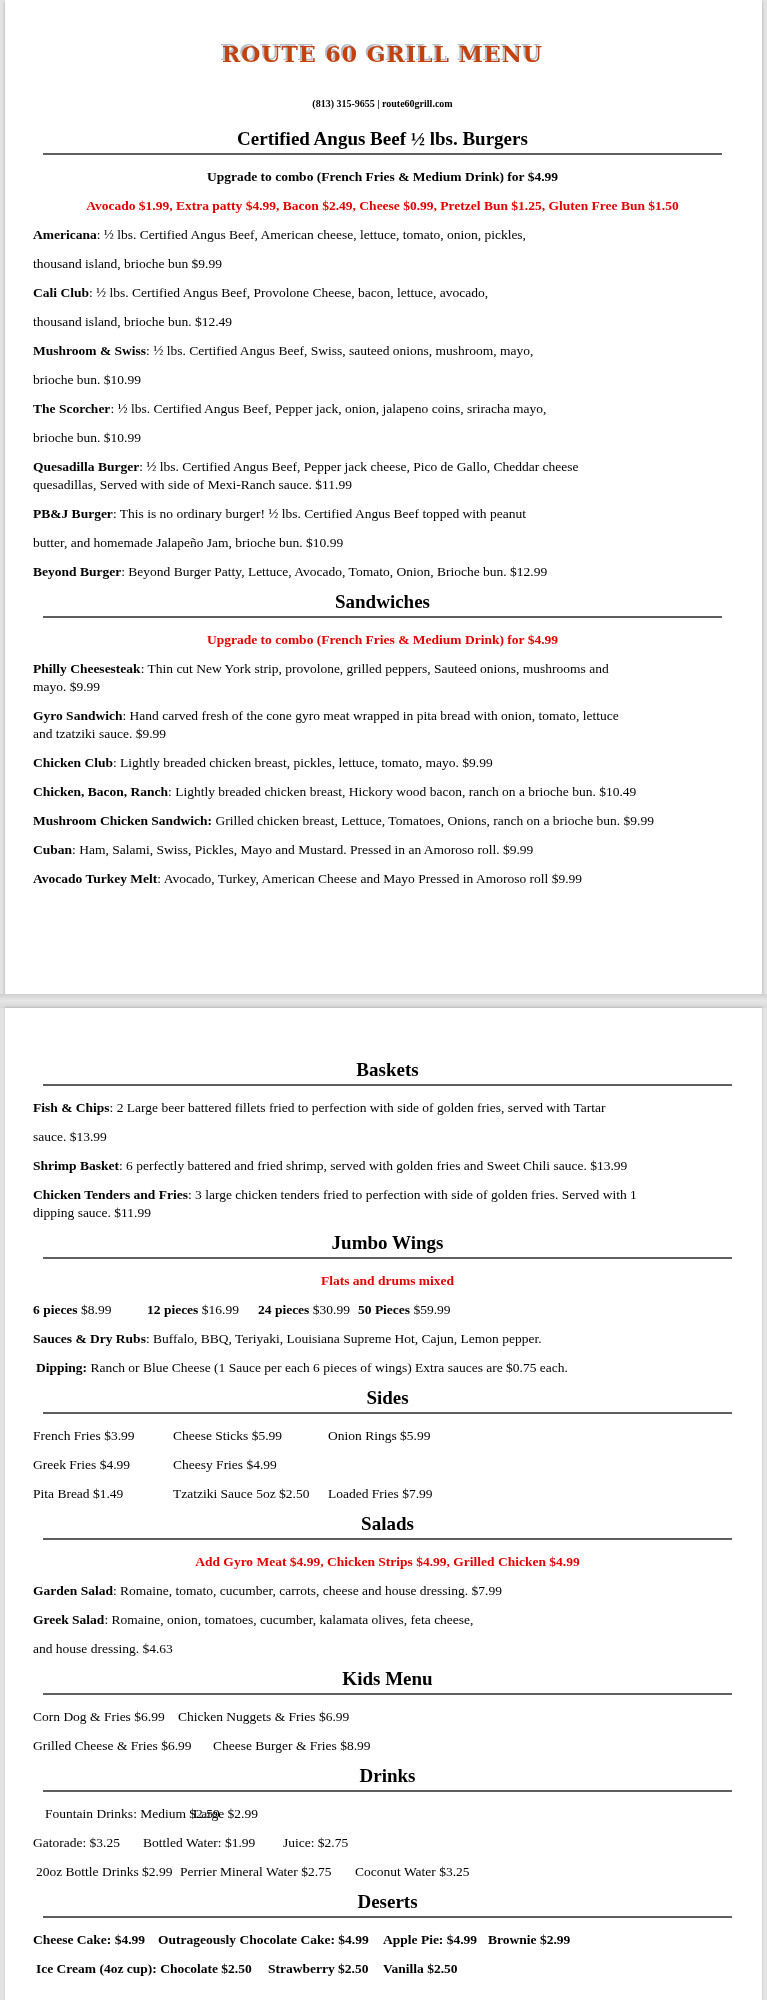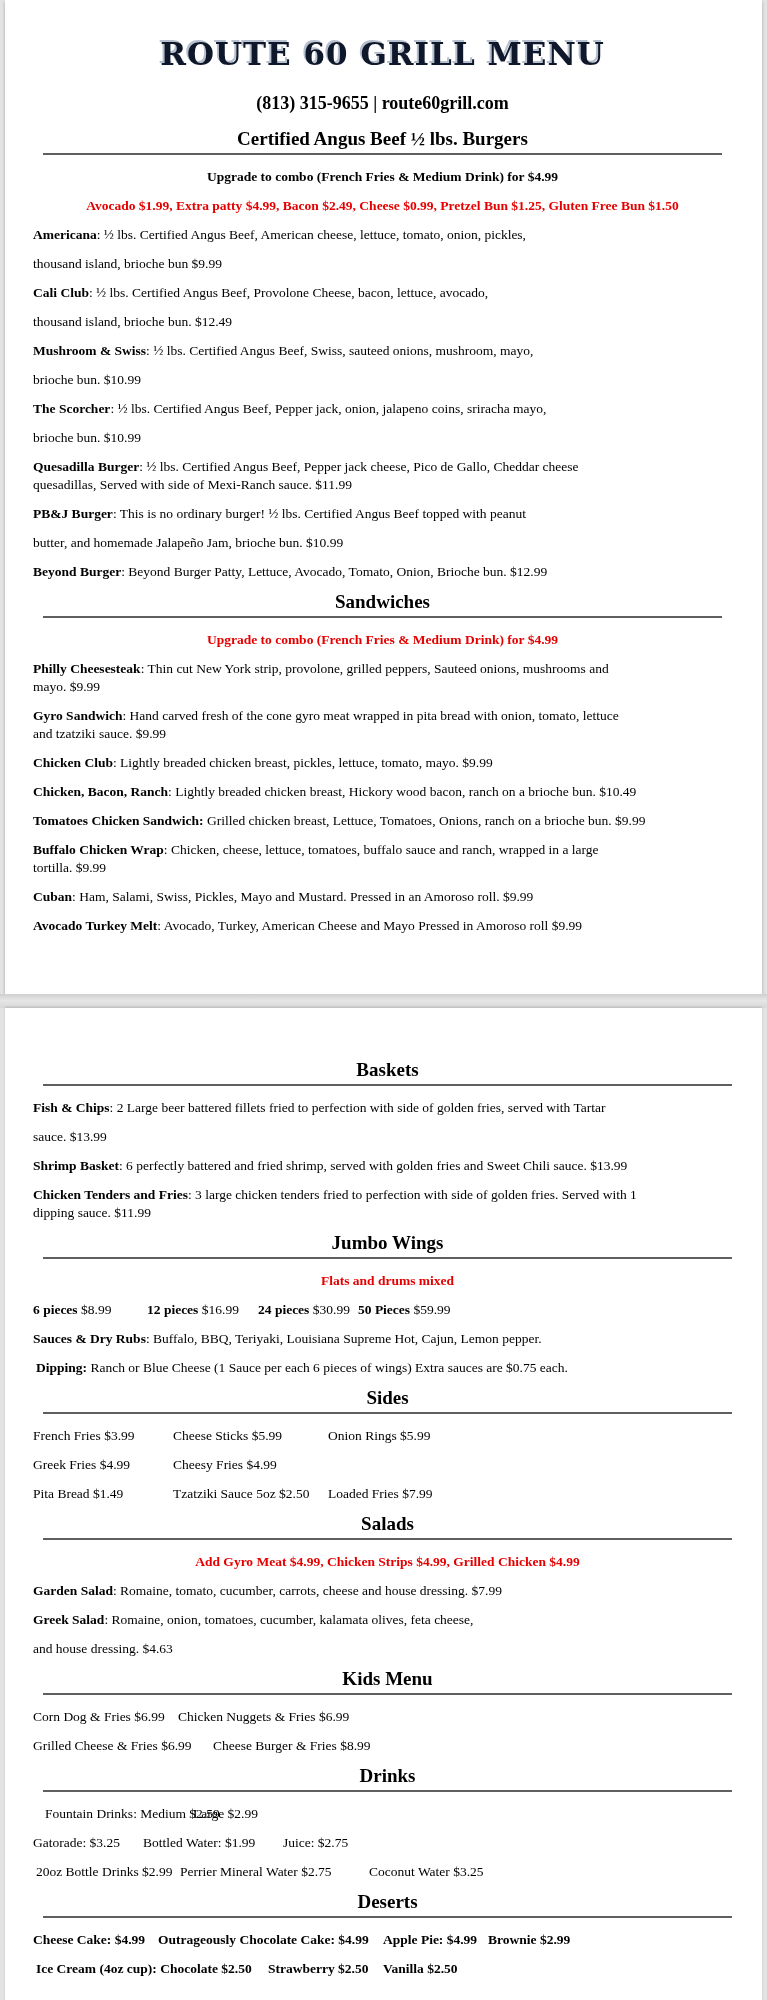--- a/index.html
+++ b/index.html
@@ -13,26 +13,26 @@
   }
   .page {
     background:#fff; width:757px; margin-left:5px;
   }
   .page-1 { height:994px; padding:36px 30px 0 28px; box-shadow:0 2px 3px rgba(0,0,0,.28); }
   .page-gap { height:14px; background:linear-gradient(#cfcfcf,#e6e6e6 45%,#d8d8d8); }
   .page-2 { height:1184px; padding:50px 20px 0 28px; box-shadow:0 -1px 2px rgba(0,0,0,.15); }
 
   .doc-title {
     font-family:"DejaVu Serif","Liberation Serif",serif;
-    font-weight:700; font-size:31px; line-height:36px;
-    text-align:center; letter-spacing:1px; color:#0f172a;
+    font-weight:700; font-size:22px; line-height:36px;
+    text-align:center; letter-spacing:1px; color:#c2410c;
     text-shadow:-2px -2px 0 #b6bfce;
     margin:0 0 24px;
   }
-  .doc-contact { font-size:18px; font-weight:700; text-align:center; line-height:15px; margin:8px 0 18px; }
+  .doc-contact { font-size:10px; font-weight:700; text-align:center; line-height:15px; margin:8px 0 18px; }
 
   .sec-head { font-size:19px; line-height:19px; font-weight:700; text-align:center; margin:2px 0 5px; }
   .rule { height:2px; background:var(--rule); margin:0 10px 13px; }
 
   .note { line-height:18px; margin:0 0 11px; text-align:center; font-weight:700; }
   .note.red { color:var(--red); }
 
   .line { line-height:18px; margin:0 0 11px; }
   .item { margin:0; }
   .item.tight .line { margin:0; }
@@ -95,25 +95,21 @@
           <p class="line"><b>Gyro Sandwich</b>: Hand carved fresh of the cone gyro meat wrapped in pita bread with onion, tomato, lettuce</p>
           <p class="line">and tzatziki sauce. $9.99</p>
         </div>
         <div class="item">
           <p class="line"><b>Chicken Club</b>: Lightly breaded chicken breast, pickles, lettuce, tomato, mayo. $9.99</p>
         </div>
         <div class="item">
           <p class="line"><b>Chicken, Bacon, Ranch</b>: Lightly breaded chicken breast, Hickory wood bacon, ranch on a brioche bun. $10.49</p>
         </div>
         <div class="item">
-          <p class="line"><b>Tomatoes Chicken Sandwich:</b> Grilled chicken breast, Lettuce, Tomatoes, Onions, ranch on a brioche bun. $9.99</p>
-        </div>
-        <div class="item tight">
-          <p class="line"><b>Buffalo Chicken Wrap</b>: Chicken, cheese, lettuce, tomatoes, buffalo sauce and ranch, wrapped in a large</p>
-          <p class="line">tortilla. $9.99</p>
+          <p class="line"><b>Mushroom Chicken Sandwich:</b> Grilled chicken breast, Lettuce, Tomatoes, Onions, ranch on a brioche bun. $9.99</p>
         </div>
         <div class="item">
           <p class="line"><b>Cuban</b>: Ham, Salami, Swiss, Pickles, Mayo and Mustard. Pressed in an Amoroso roll. $9.99</p>
         </div>
         <div class="item">
           <p class="line"><b>Avocado Turkey Melt</b>: Avocado, Turkey, American Cheese and Mayo Pressed in Amoroso roll $9.99</p>
         </div>
       </section>
     </div>
 </div>
@@ -202,21 +198,21 @@
           <span class="mcol" style="left: 160px;">Large $2.99</span>
         </div>
         <div class="mrow">
           <span class="mcol" style="left: 0px;">Gatorade: $3.25</span>
           <span class="mcol" style="left: 110px;">Bottled Water: $1.99</span>
           <span class="mcol" style="left: 250px;">Juice: $2.75</span>
         </div>
         <div class="mrow">
           <span class="mcol" style="left: 3px;">20oz Bottle Drinks $2.99</span>
           <span class="mcol" style="left: 147px;">Perrier Mineral Water $2.75</span>
-          <span class="mcol" style="left: 336px;">Coconut Water $3.25</span>
+          <span class="mcol" style="left: 322px;">Coconut Water $3.25</span>
         </div>
       </section>
       <section class="menu-section">
         <div class="sec-head">Deserts</div>
         <div class="rule"></div>
         <div class="mrow">
           <span class="mcol" style="left: 0px;"><b>Cheese Cake: $4.99</b></span>
           <span class="mcol" style="left: 125px;"><b>Outrageously Chocolate Cake: $4.99</b></span>
           <span class="mcol" style="left: 350px;"><b>Apple Pie:  $4.99</b></span>
           <span class="mcol" style="left: 455px;"><b>Brownie $2.99</b></span>

